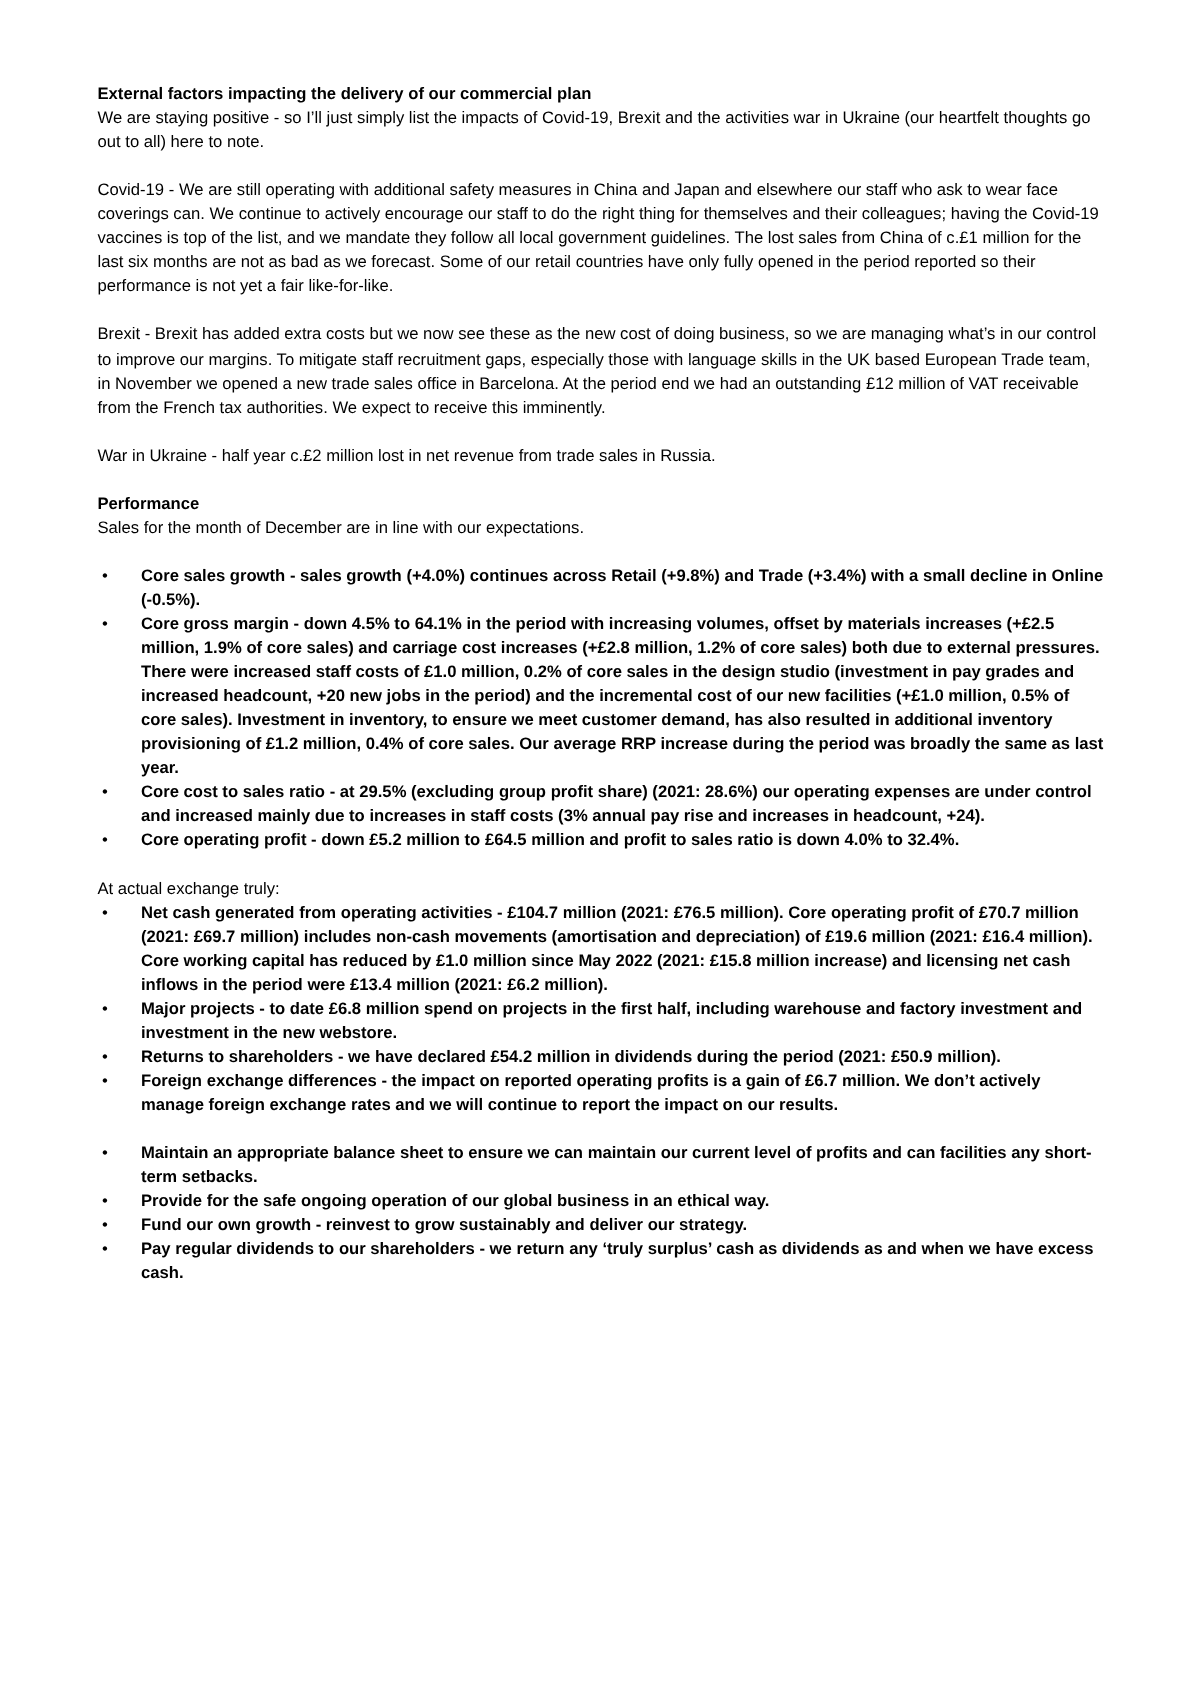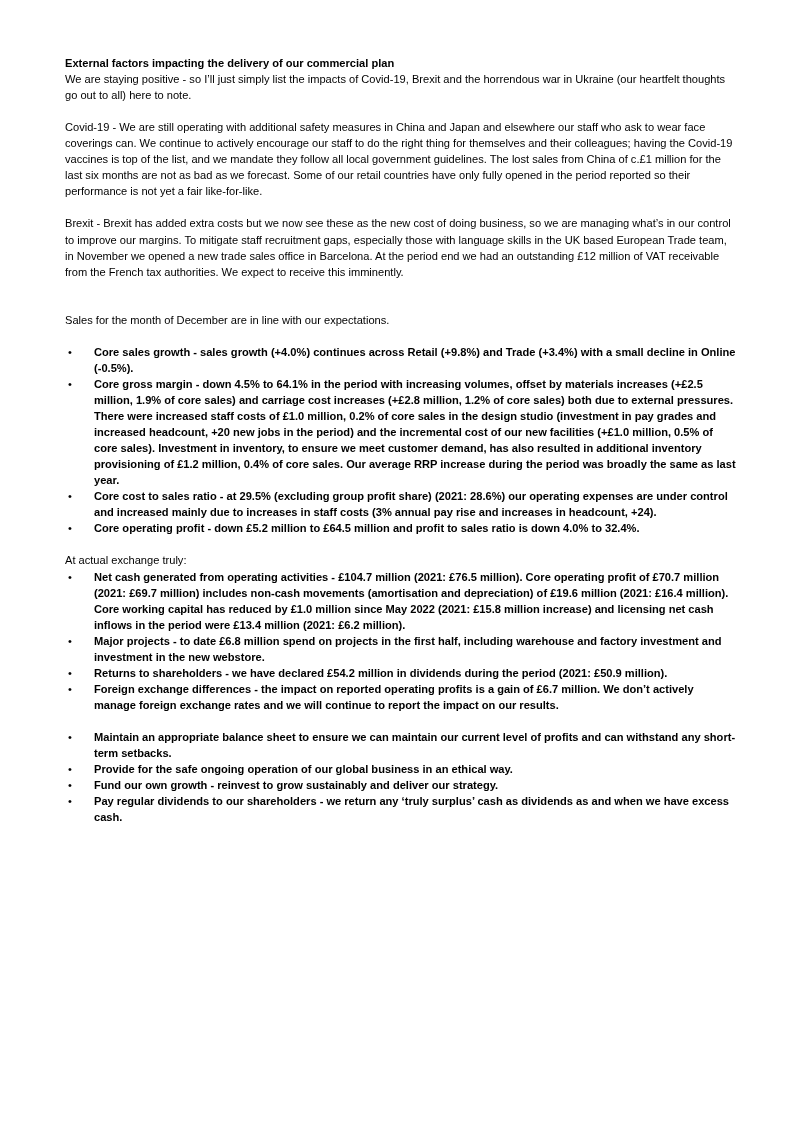--- a/index.html
+++ b/index.html
@@ -73,27 +73,29 @@
     display: block;
     font-weight: bold;
   }
 </style>
 </head>
 <body>
 
 <div class="page">
   <div class="doc-body" id="doc-body">
       <p class="heading">External factors impacting the delivery of our commercial plan</p>
-      <p class="para">We are staying positive - so I’ll just simply list the impacts of Covid-19, Brexit and the horrendous war in Ukraine (our heartfelt thoughts go out to all) here to note.</p>
+      <p class="para">We are staying positive - so I’ll just simply list the impacts of Covid-19, Brexit and the activities war in Ukraine (our heartfelt thoughts go out to all) here to note.</p>
       <p class="spacer">&nbsp;</p>
       <p class="para">Covid-19 - We are still operating with additional safety measures in China and Japan and elsewhere our staff who ask to wear face coverings can. We continue to actively encourage our staff to do the right thing for themselves and their colleagues; having the Covid-19 vaccines is top of the list, and we mandate they follow all local government guidelines. The lost sales from China of c.£1 million for the last six months are not as bad as we forecast. Some of our retail countries have only fully opened in the period reported so their performance is not yet a fair like-for-like.</p>
       <p class="spacer">&nbsp;</p>
       <p class="para">Brexit - Brexit has added extra costs but we now see these as the new cost of doing business, so we are managing what’s in our control to improve our margins. To mitigate staff recruitment gaps, especially those with language skills in the UK based European Trade team, in November we opened a new trade sales office in Barcelona. At the period end we had an outstanding £12 million of VAT receivable from the French tax authorities. We expect to receive this imminently.</p>
       <p class="spacer">&nbsp;</p>
+      <p class="para">War in Ukraine - half year c.£2 million lost in net revenue from trade sales in Russia.</p>
       <p class="spacer">&nbsp;</p>
+      <p class="heading">Performance</p>
       <p class="para">Sales for the month of December are in line with our expectations.</p>
       <p class="spacer">&nbsp;</p>
       <ul class="bullets">
         <li>
           <span class="bullet-glyph">•</span>
           <span class="bullet-text">Core sales growth - sales growth (+4.0%) continues across Retail (+9.8%) and Trade (+3.4%) with a small decline in Online (-0.5%).</span>
         </li>
         <li>
           <span class="bullet-glyph">•</span>
           <span class="bullet-text">Core gross margin - down 4.5% to 64.1% in the period with increasing volumes, offset by materials increases (+£2.5 million, 1.9% of core sales) and carriage cost increases (+£2.8 million, 1.2% of core sales) both due to external pressures. There were increased staff costs of £1.0 million, 0.2% of core sales in the design studio (investment in pay grades and increased headcount, +20 new jobs in the period) and the incremental cost of our new facilities (+£1.0 million, 0.5% of core sales). Investment in inventory, to ensure we meet customer demand, has also resulted in additional inventory provisioning of £1.2 million, 0.4% of core sales. Our average RRP increase during the period was broadly the same as last year.</span>
@@ -124,21 +126,21 @@
         </li>
         <li>
           <span class="bullet-glyph">•</span>
           <span class="bullet-text">Foreign exchange differences - the impact on reported operating profits is a gain of £6.7 million. We don’t actively manage foreign exchange rates and we will continue to report the impact on our results.</span>
         </li>
       </ul>
       <p class="spacer">&nbsp;</p>
       <ul class="bullets">
         <li>
           <span class="bullet-glyph">•</span>
-          <span class="bullet-text">Maintain an appropriate balance sheet to ensure we can maintain our current level of profits and can withstand any short-term setbacks.</span>
+          <span class="bullet-text">Maintain an appropriate balance sheet to ensure we can maintain our current level of profits and can facilities any short-term setbacks.</span>
         </li>
         <li>
           <span class="bullet-glyph">•</span>
           <span class="bullet-text">Provide for the safe ongoing operation of our global business in an ethical way.</span>
         </li>
         <li>
           <span class="bullet-glyph">•</span>
           <span class="bullet-text">Fund our own growth - reinvest to grow sustainably and deliver our strategy.</span>
         </li>
         <li>

